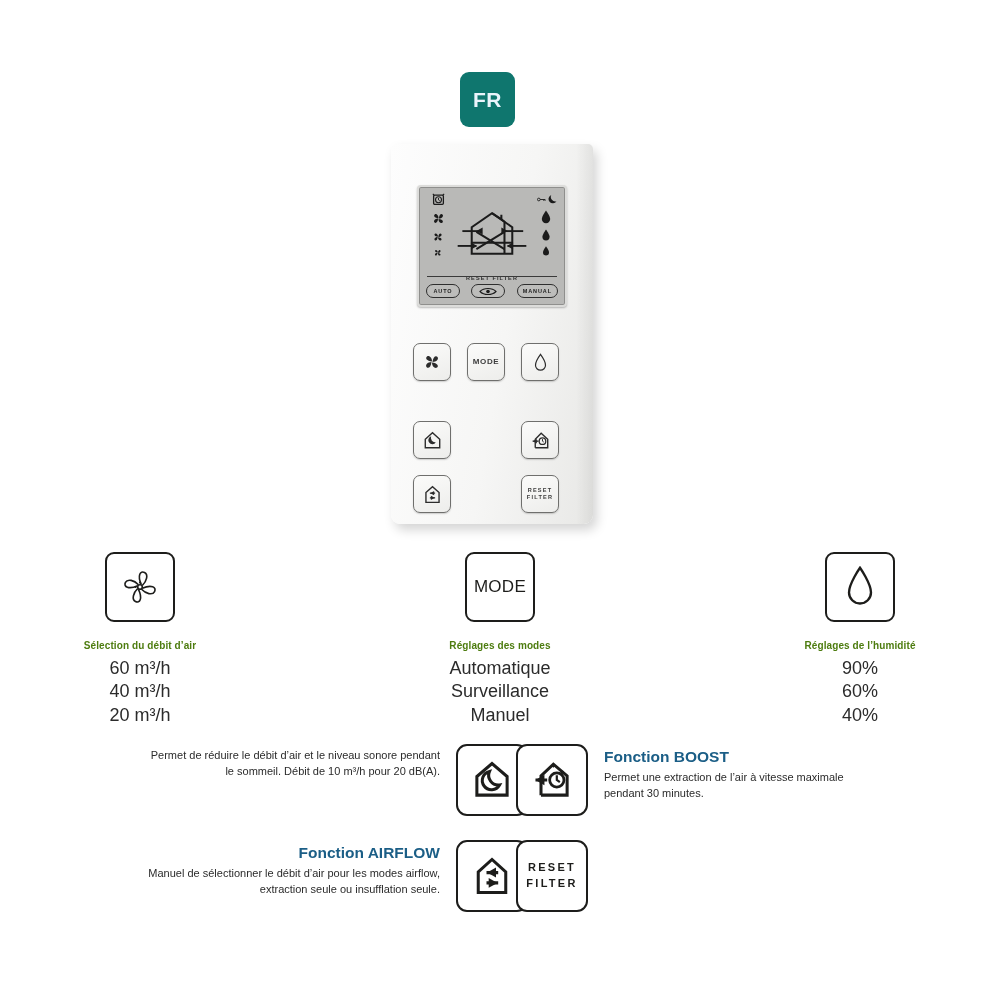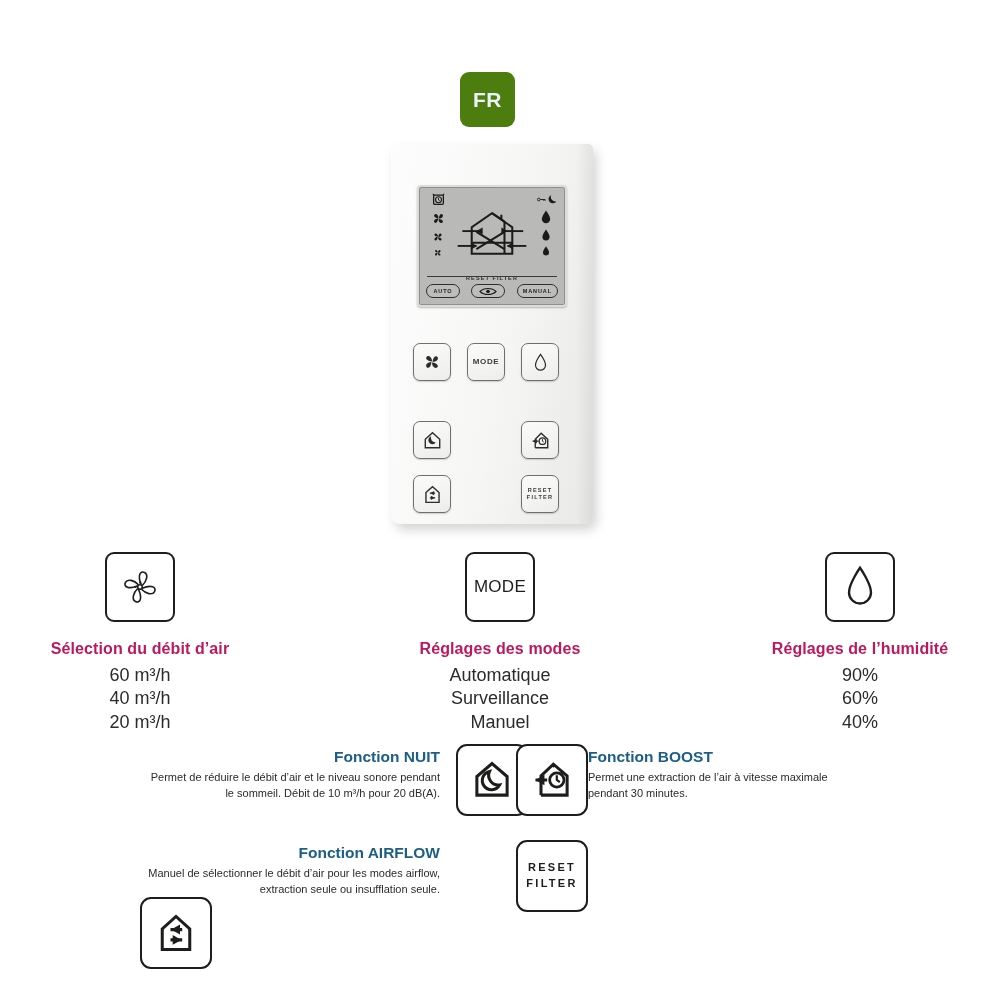--- a/index.html
+++ b/index.html
@@ -8,21 +8,21 @@
     background: #ffffff;
     font-family: "Liberation Sans", sans-serif;
     overflow: hidden;
   }
   .page { position: relative; width: 1000px; height: 1000px; }
 
   
   .lang-badge {
     position: absolute; left: 460px; top: 72px;
     width: 55px; height: 55px;
-    background: #4d7c0f; border-radius: 9px;
+    background: #0f766e; border-radius: 9px;
     display: flex; align-items: center; justify-content: center;
     color: #eaf4fb; font-size: 21px; font-weight: bold; letter-spacing: .5px;
   }
 
   
   .device {
     position: absolute; left: 391px; top: 144px;
     width: 202px; height: 380px;
     background: linear-gradient(100deg,#fdfdfd 0%,#f6f6f5 55%,#e8e8e6 100%);
     border-radius: 5px 5px 9px 9px;
@@ -91,40 +91,40 @@
   .legend-row {
     position:absolute; left:0; top:552px; width:1000px;
     display:flex; justify-content:center; gap:130px;
   }
   .legend-col { width:230px; display:flex; flex-direction:column; align-items:center; }
   .legend-icon {
     width:70px; height:70px; border:2.5px solid #1d1d1b; border-radius:9px;
     display:flex; align-items:center; justify-content:center; background:#fff;
   }
   .legend-title {
-    margin-top:18px; font-size:16px; font-weight:bold;
-    color:#be185d; text-align:center; letter-spacing:.1px;
+    margin-top:18px; font-size:10px; font-weight:bold;
+    color:#4d7c0f; text-align:center; letter-spacing:.1px;
   }
   .legend-values { margin-top:6px; text-align:center; color:#2b2b2b; font-size:18px; line-height:1.3; }
 
   
   .fn-block { position:absolute; display:flex; align-items:flex-start; }
   .fn-icon {
     width:72px; height:72px; border:2.5px solid #1d1d1b; border-radius:11px;
     display:flex; align-items:center; justify-content:center; background:#fff;
     flex:0 0 auto;
   }
-  .fn-text-right { padding-top:4px; width:268px; text-align:left; }
+  .fn-text-right { margin-left:16px; padding-top:4px; width:268px; text-align:left; }
   .fn-text-left  { margin-right:16px; padding-top:4px; width:300px; text-align:right; }
   .fn-title { font-size:15.5px; font-weight:bold; color:#1b5e86; margin-bottom:4px; }
   .fn-desc  { font-size:11px; color:#2b2b2b; line-height:1.42; }
 
   .fn-nuit    { left:140px; top:744px; }
   .fn-boost   { left:516px; top:744px; }
-  .fn-airflow { left:140px; top:840px;flex-direction:column; }
+  .fn-airflow { left:140px; top:840px; }
   .fn-filtre  { left:516px; top:840px; }
 
   .reset-filter-key { font-size:11px; font-weight:bold; letter-spacing:2.3px; line-height:1.45;
                       color:#1d1d1b; text-align:center; }
 </style>
 </head>
 <body>
 
 <div class="page">
 
@@ -342,21 +342,20 @@
         <div style="white-space:pre-line">90%
 60%
 40%</div>
       </div>
     </div>
 
   </div>
 
   <div class="fn-block fn-nuit">
     <div class="fn-text-left">
-      <div class="fn-title">Fonction NUIT</div>
       <div class="fn-desc">Permet de réduire le débit d’air et le niveau sonore pendant le sommeil. Débit de 10 m³/h pour 20 dB(A).</div>
     </div>
     <div class="fn-icon">
       <svg width="44" height="44" viewBox="0 0 32 32">
         <path d="M5 27 V13.5 L16 4 L27 13.5 V27 Z" fill="none" stroke="#1d1d1b" stroke-width="2.2"></path>
         <path d="M21.5 19.6A7 7 0 0 1 14.2 9.8 6.7 6.7 0 1 0 21.5 19.6Z" fill="none" stroke="#1d1d1b" stroke-width="2.2"></path>
       </svg>
     </div>
   </div>
 

